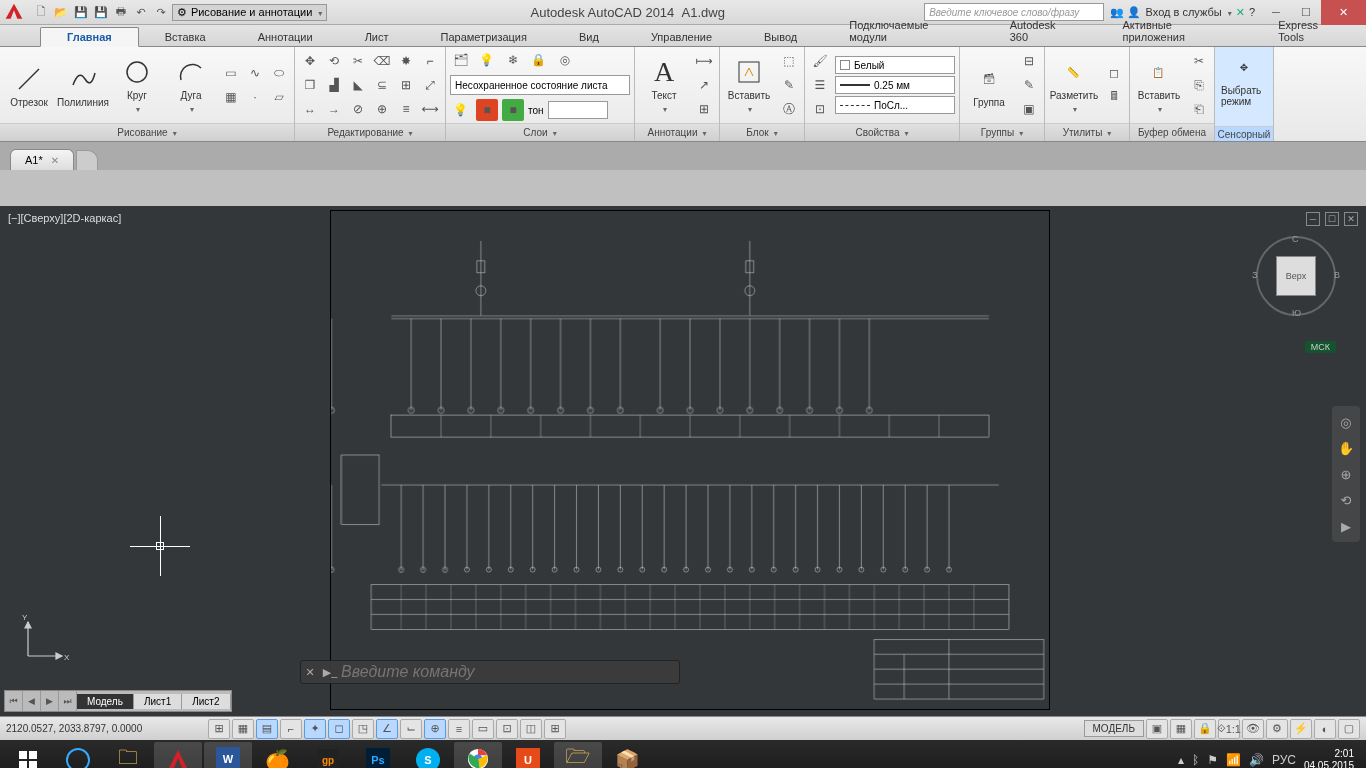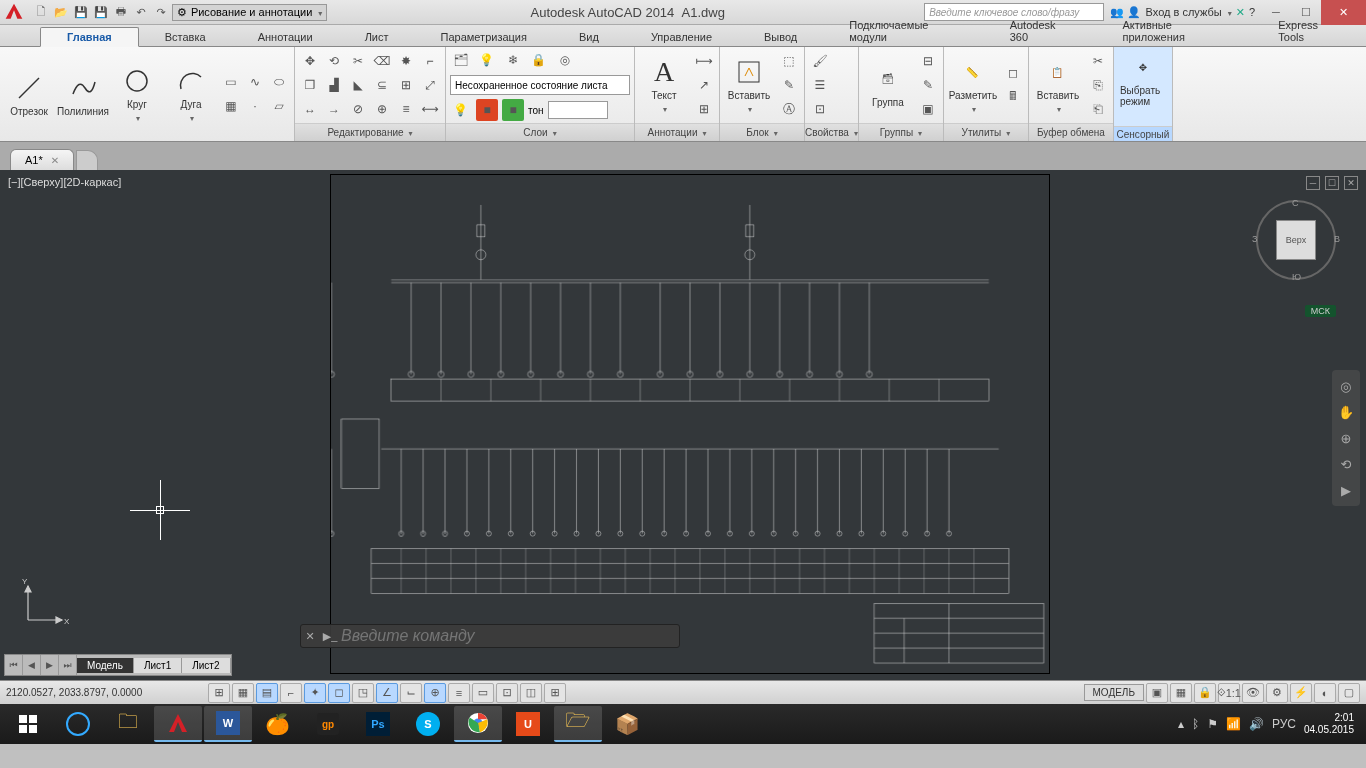--- a/index.html
+++ b/index.html
@@ -38,21 +38,21 @@
 .prop-dd { width:120px; height:18px; border:1px solid #999; background:#fff; font-size:10px; display:flex; align-items:center; padding:0 4px; gap:4px; cursor:pointer;}
 .prop-col { display:flex; flex-direction:column; gap:2px; }
 
 
 .filetabs { height:28px; background:#ababab; display:flex; align-items:flex-end; padding:0 10px; }
 .ftab { background:linear-gradient(#f5f5f5,#ddd); border:1px solid #888; border-bottom:none; border-radius:6px 6px 0 0; padding:4px 14px; font-size:11px; display:flex; align-items:center; gap:8px; margin-right:2px; cursor:pointer;}
 .ftab .x { color:#888; font-size:10px;}
 .newtab { width:22px; height:20px; background:#ccc; border:1px solid #999; border-bottom:none; border-radius:0 10px 0 0; margin-left:0; cursor:pointer;}
 
 
-.canvas-wrap { position:relative; height: 510px; background:#33373a; }
+.canvas-wrap { position:relative; height: 510px; background:#33373a;margin-top:36px; }
 .viewport-label { position:absolute; top:6px; left:8px; font-size:11px; color:#ddd; }
 .vp-controls { position:absolute; top:6px; right:8px; display:flex; gap:5px; }
 .vp-ctrl { width:14px; height:14px; border:1px solid #888; color:#aaa; font-size:9px; display:flex; align-items:center; justify-content:center; cursor:pointer;}
 .drawing-area { position:absolute; top:4px; left:330px; width:720px; height:500px; background:#33373a; border:1px solid #000; }
 .drawing-area svg { width:100%; height:100%; }
 .crosshair { position:absolute; top:340px; left:160px; }
 .crosshair::before,.crosshair::after { content:''; position:absolute; background:#fff; }
 .crosshair::before { width:60px; height:1px; top:0; left:-30px; }
 .crosshair::after { width:1px; height:60px; top:-30px; left:0; }
 .crosshair .box { position:absolute; width:8px; height:8px; border:1px solid #fff; top:-4px; left:-4px; }
@@ -193,20 +193,24 @@
         </div>
       <div class="icon-grid">
         <div class="small-btn">▭</div>
         <div class="small-btn">∿</div>
         <div class="small-btn">⬭</div>
         <div class="small-btn">▦</div>
         <div class="small-btn">·</div>
         <div class="small-btn">▱</div>
       </div>
     </div>
+    <div class="panel-title">
+        <span>Рисование</span>
+        <span class="dd-arrow"></span>
+      </div>
   </div>
 
   <div class="panel">
     <div class="panel-body">
       <div class="icon-grid cols6">
         <div class="small-btn">✥</div>
         <div class="small-btn">⟲</div>
         <div class="small-btn">✂</div>
         <div class="small-btn">⌫</div>
         <div class="small-btn">✸</div>
@@ -299,20 +303,34 @@
         <span class="dd-arrow"></span>
       </div>
   </div>
 
   <div class="panel">
     <div class="panel-body">
       <div class="prop-col">
         <div class="small-btn">🖌</div>
         <div class="small-btn">☰</div>
         <div class="small-btn">⊡</div>
+      </div>
+      <div class="prop-col">
+        <div class="prop-dd">
+            <span style="width:10px;height:10px;background:#fff;border:1px solid #888;"></span>
+            <span>Белый</span>
+          </div>
+        <div class="prop-dd">
+            <span style="width:30px;border-top:2px solid #333;"></span>
+            <span>0.25 мм</span>
+          </div>
+        <div class="prop-dd">
+            <span style="width:30px;border-top:1px dashed #333;"></span>
+            <span>ПоСл...</span>
+          </div>
       </div>
     </div>
     <div class="panel-title">
         <span>Свойства</span>
         <span class="dd-arrow"></span>
       </div>
   </div>
 
   <div class="panel">
     <div class="panel-body">

